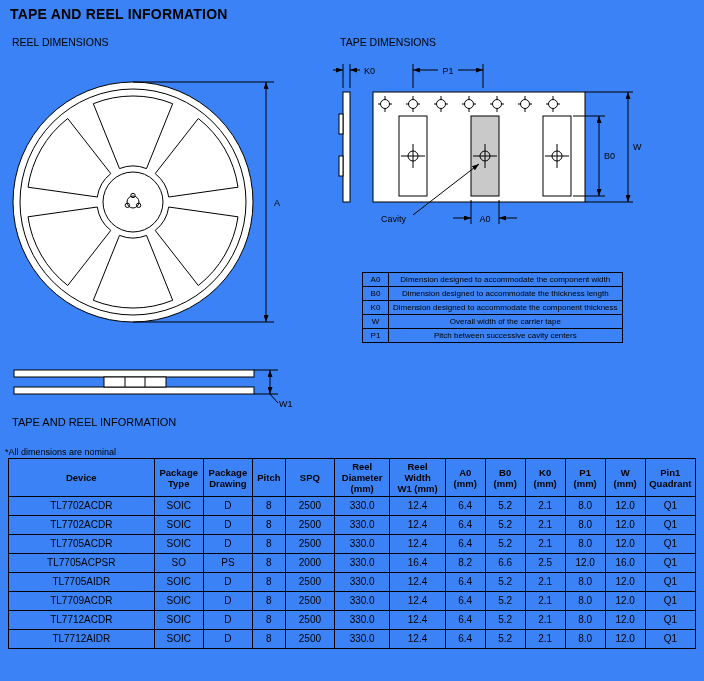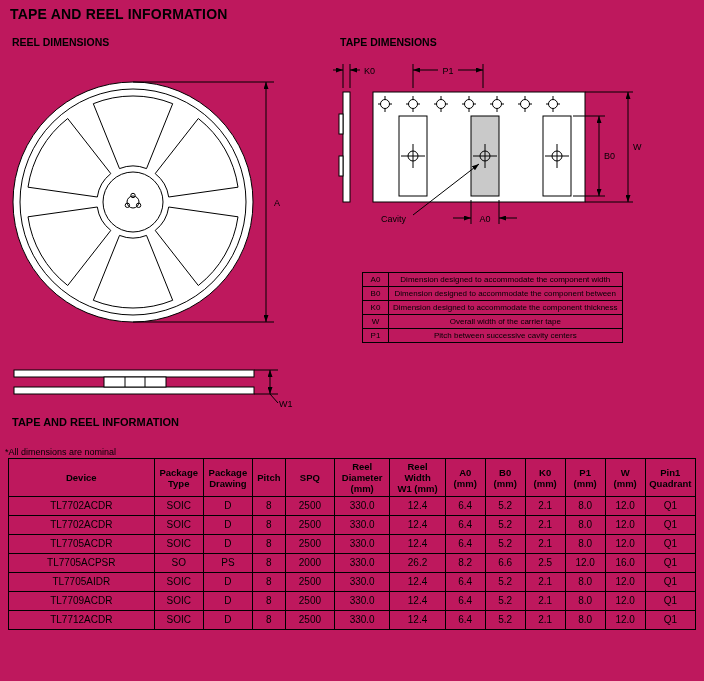--- a/index.html
+++ b/index.html
@@ -1,19 +1,19 @@
 <!DOCTYPE html>
 <html><head>
 <meta charset="utf-8">
 <style>
   * { margin:0; padding:0; box-sizing:border-box; }
   body { font-family:"Liberation Sans","DejaVu Sans",sans-serif; background:#fff; color:#000; }
-  .page { position:relative; width:704px; height:681px; background:#be185d; overflow:hidden; }
+  .page { position:relative; width:704px; height:681px; background:#3b82f6; overflow:hidden; }
   .page-title { position:absolute; left:10px; top:6px; font-size:14px; font-weight:bold; letter-spacing:0.2px; }
-  .sec { position:absolute; font-size:10.5px; font-weight:bold; }
+  .sec { position:absolute; font-size:10.5px; font-weight:normal; }
   .reel-sec { left:12px; top:36px; }
   .tape-sec { left:340px; top:36px; }
   .tr-sec   { left:12px; top:416px; font-size:11px; }
   .note { position:absolute; left:5px; top:447px; font-size:9px; }
   svg.diagram { position:absolute; }
   .ln { stroke:#000; stroke-width:1; fill:none; }
   .fw { stroke:#000; stroke-width:1; fill:#fff; }
   .fg { stroke:#000; stroke-width:1; fill:#c9c9c9; }
   .fk { fill:#000; stroke:none; }
   text.dim { font-size:9px; fill:#000; stroke:none; font-family:"Liberation Sans","DejaVu Sans",sans-serif; }
@@ -158,21 +158,21 @@
   </svg>
 
   <table class="legend">
     <tbody>
         <tr>
           <td class="lg-key">A0</td>
           <td>Dimension designed to accommodate the component width</td>
         </tr>
         <tr>
           <td class="lg-key">B0</td>
-          <td>Dimension designed to accommodate the component between</td>
+          <td>Dimension designed to accommodate the thickness length</td>
         </tr>
         <tr>
           <td class="lg-key">K0</td>
           <td>Dimension designed to accommodate the component thickness</td>
         </tr>
         <tr>
           <td class="lg-key">W</td>
           <td>Overall width of the carrier tape</td>
         </tr>
         <tr>
@@ -276,21 +276,21 @@
           <td>12.0</td>
           <td>Q1</td>
         </tr>
         <tr>
           <td>TL7705ACPSR</td>
           <td>SO</td>
           <td>PS</td>
           <td>8</td>
           <td>2000</td>
           <td>330.0</td>
-          <td>26.2</td>
+          <td>16.4</td>
           <td>8.2</td>
           <td>6.6</td>
           <td>2.5</td>
           <td>12.0</td>
           <td>16.0</td>
           <td>Q1</td>
         </tr>
         <tr>
           <td>TL7705AIDR</td>
           <td>SOIC</td>
@@ -329,16 +329,31 @@
           <td>2500</td>
           <td>330.0</td>
           <td>12.4</td>
           <td>6.4</td>
           <td>5.2</td>
           <td>2.1</td>
           <td>8.0</td>
           <td>12.0</td>
           <td>Q1</td>
         </tr>
+        <tr>
+          <td>TL7712AIDR</td>
+          <td>SOIC</td>
+          <td>D</td>
+          <td>8</td>
+          <td>2500</td>
+          <td>330.0</td>
+          <td>12.4</td>
+          <td>6.4</td>
+          <td>5.2</td>
+          <td>2.1</td>
+          <td>8.0</td>
+          <td>12.0</td>
+          <td>Q1</td>
+        </tr>
       </tbody>
   </table>
 
 </div>
 
 </body></html>

